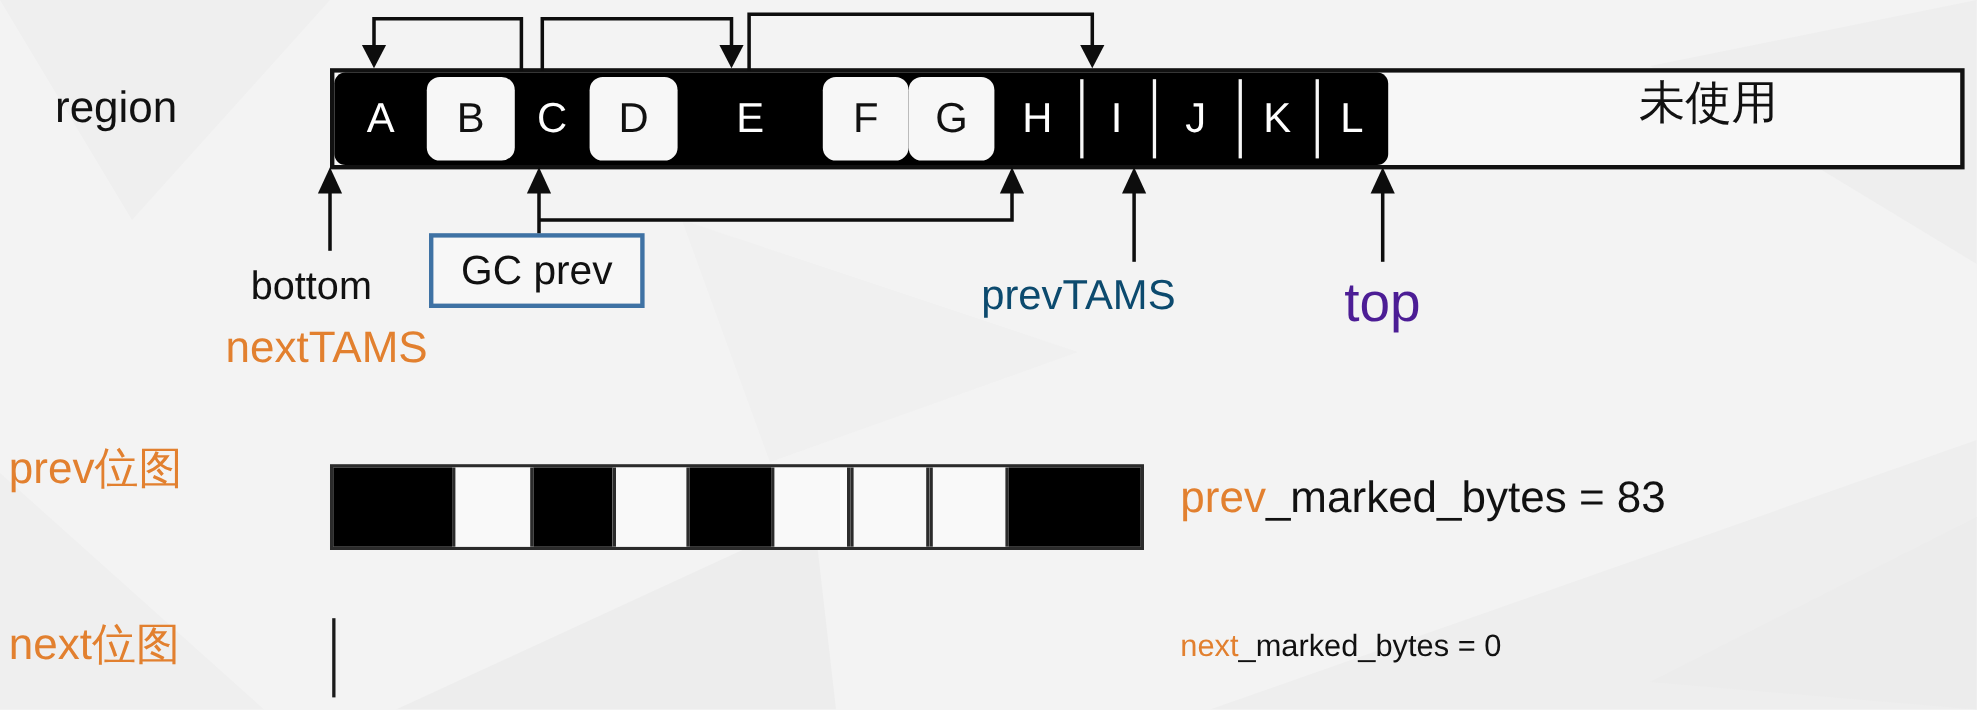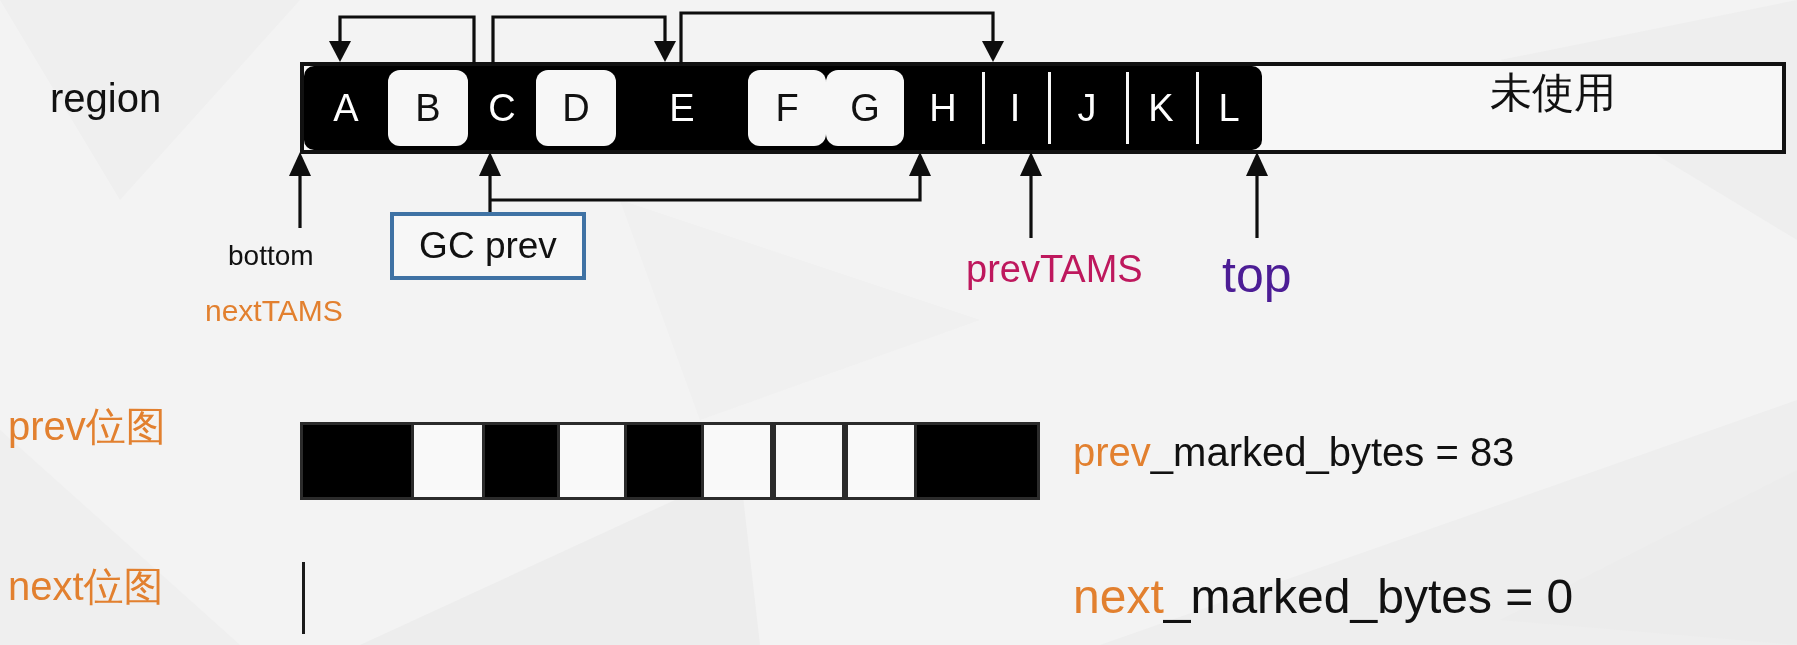--- a/index.html
+++ b/index.html
@@ -13,28 +13,28 @@
   }
   
   .bg-poly { position:absolute; inset:0; pointer-events:none; }
 
   .stage { position:absolute; inset:0; }
 
   
   .lbl { position:absolute; white-space:nowrap; line-height:1; }
   .lbl-region   { left:50px;  top:78px;  font-size:40px; color:#111; }
   .lbl-unused   { left:1490px; top:72px; font-size:42px; color:#111;text-align:center; }
-  .lbl-bottom   { left:228px; top:242px; font-size:28px; color:#111; }
-  .lbl-nexttams { left:205px; top:296px; font-size:30px; color:#E2802F; }
-  .lbl-prevtams { left:966px; top:250px; font-size:38px; color:#be185d; }
+  .lbl-bottom   { left:228px; top:242px; font-size:36px; color:#111; }
+  .lbl-nexttams { left:205px; top:296px; font-size:40px; color:#E2802F; }
+  .lbl-prevtams { left:892px; top:250px; font-size:38px; color:#0c4a6e; }
   .lbl-top      { left:1222px;top:250px; font-size:50px; color:#4c1d95; }
   .lbl-prevbm   { left:8px;   top:406px; font-size:40px; color:#E2802F; }
   .lbl-nextbm   { left:8px;   top:566px; font-size:40px; color:#E2802F;text-align:right; }
   .lbl-prevbytes{ left:1073px;top:432px; font-size:40px; color:#111; }
-  .lbl-nextbytes{ left:1073px;top:573px; font-size:48px; color:#111; }
+  .lbl-nextbytes{ left:1073px;top:573px; font-size:28px; color:#111; }
   .or { color:#E2802F; }
 
   
   .gcroot {
     position:absolute; left:390px; top:212px;
     width:196px; height:68px;
     border:4px solid #3F72A4;
     background:#f7f7f7;
     display:flex; align-items:center; justify-content:center;
     font-size:37px; color:#111;

